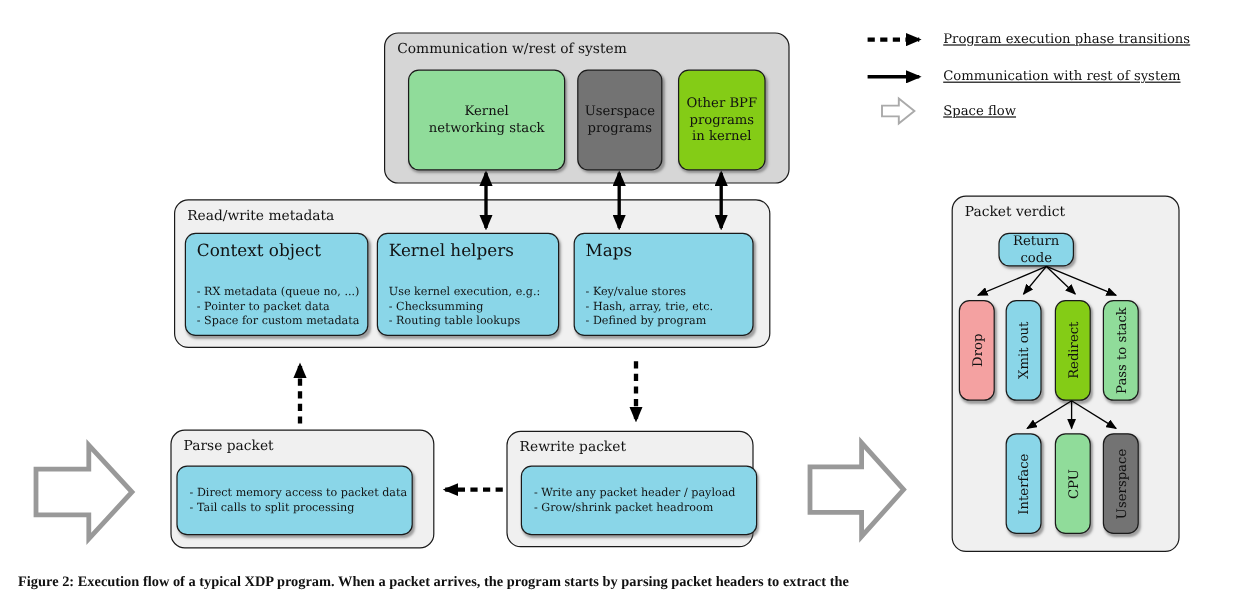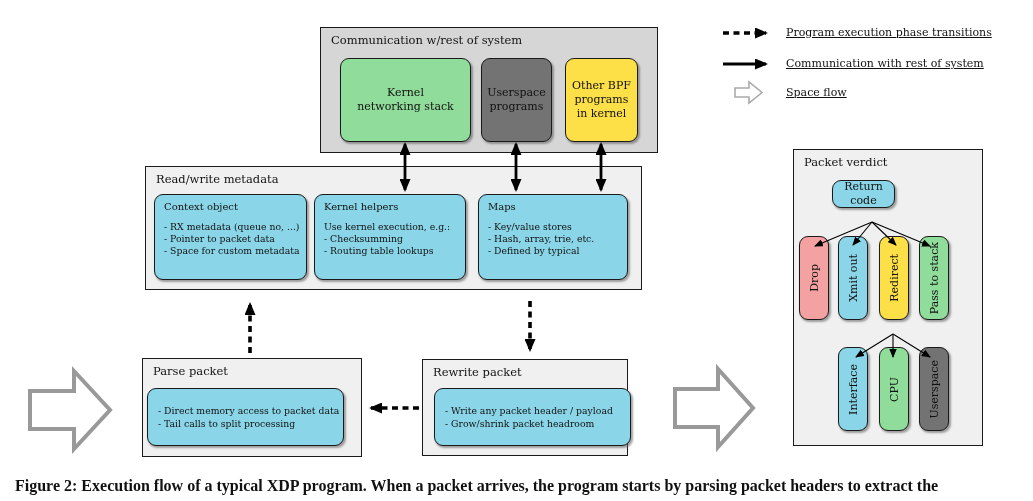--- a/index.html
+++ b/index.html
@@ -4,21 +4,21 @@
 <style>
   * { margin: 0; padding: 0; box-sizing: border-box; }
   html, body { width: 1033px; height: 501px; background: #ffffff; }
   body { position: relative; font-family: "DejaVu Serif", serif; color: #111; overflow: hidden; }
 
   
   .panel {
     position: absolute;
     background: #f0f0f0;
     border: 1.3px solid #1a1a1a;
-    border-radius: 0;
+    border-radius: 12px;
   }
   .panel.dark { background: #d6d6d6; }
   .panel-title {
     position: absolute;
     left: 10px; top: 5px;
     font-size: 11.5px;
     white-space: nowrap;
   }
 
   
@@ -30,33 +30,33 @@
     display: flex;
     align-items: center;
     justify-content: center;
     text-align: center;
     font-size: 11px;
     line-height: 1.25;
   }
   .cyan   { background: #8ad6e8; }
   .green  { background: #90dc9a; }
   .purple { background: #737373; }
-  .tan    { background: #fde047; }
+  .tan    { background: #84cc16; }
   .pink   { background: #f4a1a1; }
 
   
   .infobox {
     position: absolute;
     background: #8ad6e8;
     border: 1.1px solid #1a1a1a;
     border-radius: 9px;
     box-shadow: 1.5px 2px 2px rgba(90,90,90,0.55);
     padding: 6px 8px 4px 9px;
   }
-  .infobox .ib-title { font-size: 10px; margin-bottom: 9px; }
+  .infobox .ib-title { font-size: 14px; margin-bottom: 21px; }
   .infobox .ib-line  { font-size: 9.3px; line-height: 1.3; white-space: nowrap; }
 
   .listbox {
     position: absolute;
     background: #8ad6e8;
     border: 1.1px solid #1a1a1a;
     border-radius: 9px;
     box-shadow: 1.5px 2px 2px rgba(90,90,90,0.55);
     display: flex;
     flex-direction: column;
@@ -88,21 +88,21 @@
     font-size: 11px;
     white-space: nowrap;
     text-decoration: underline;
   }
 
   #caption {
     position: absolute;
     left: 15px; top: 477px; width: 1008px;
     font-family: "Liberation Serif", serif;
     font-weight: bold;
-    font-size: 16px;
+    font-size: 12px;
     white-space: nowrap;
   }
 
   svg.overlay {
     position: absolute;
     left: 0; top: 0;
     width: 1033px; height: 501px;
     pointer-events: none;
   }
 </style>
@@ -142,41 +142,41 @@
     <div class="ib-title">Kernel helpers</div>
     <div class="ib-line">Use kernel execution, e.g.:</div>
     <div class="ib-line">- Checksumming</div>
     <div class="ib-line">- Routing table lookups</div>
   </div>
 
   <div class="infobox" style="left:332px; top:27px; width:150px; height:86px;">
     <div class="ib-title">Maps</div>
     <div class="ib-line">- Key/value stores</div>
     <div class="ib-line">- Hash, array, trie, etc.</div>
-    <div class="ib-line">- Defined by typical</div>
+    <div class="ib-line">- Defined by program</div>
   </div>
 </div>
 
 <div class="panel" style="left:142px; top:358px; width:220px; height:99px;">
   <div class="panel-title">Parse packet</div>
   <div class="listbox" style="left:4px; top:29px; width:197px; height:58px;">
     <div class="ib-line">- Direct memory access to packet data</div>
     <div class="ib-line">- Tail calls to split processing</div>
   </div>
 </div>
 
 <div class="panel" style="left:422px; top:359px; width:206px; height:97px;">
   <div class="panel-title">Rewrite packet</div>
   <div class="listbox" style="left:11px; top:28px; width:197px; height:58px;">
     <div class="ib-line">- Write any packet header / payload</div>
     <div class="ib-line">- Grow/shrink packet headroom</div>
   </div>
 </div>
 
-<div class="panel" style="left:793px; top:149px; width:190px; height:297px;">
+<div class="panel" style="left:793px; top:163px; width:190px; height:297px;">
   <div class="panel-title">Packet verdict</div>
 
   <div class="cbox cyan" style="left:38px; top:30px; width:63px; height:28px;">
     <span>Return code</span>
   </div>
 
   <div class="vbox pink" style="left:5px; top:86px;">
     <span>Drop</span>
   </div>
   <div class="vbox cyan" style="left:44px; top:86px;">

